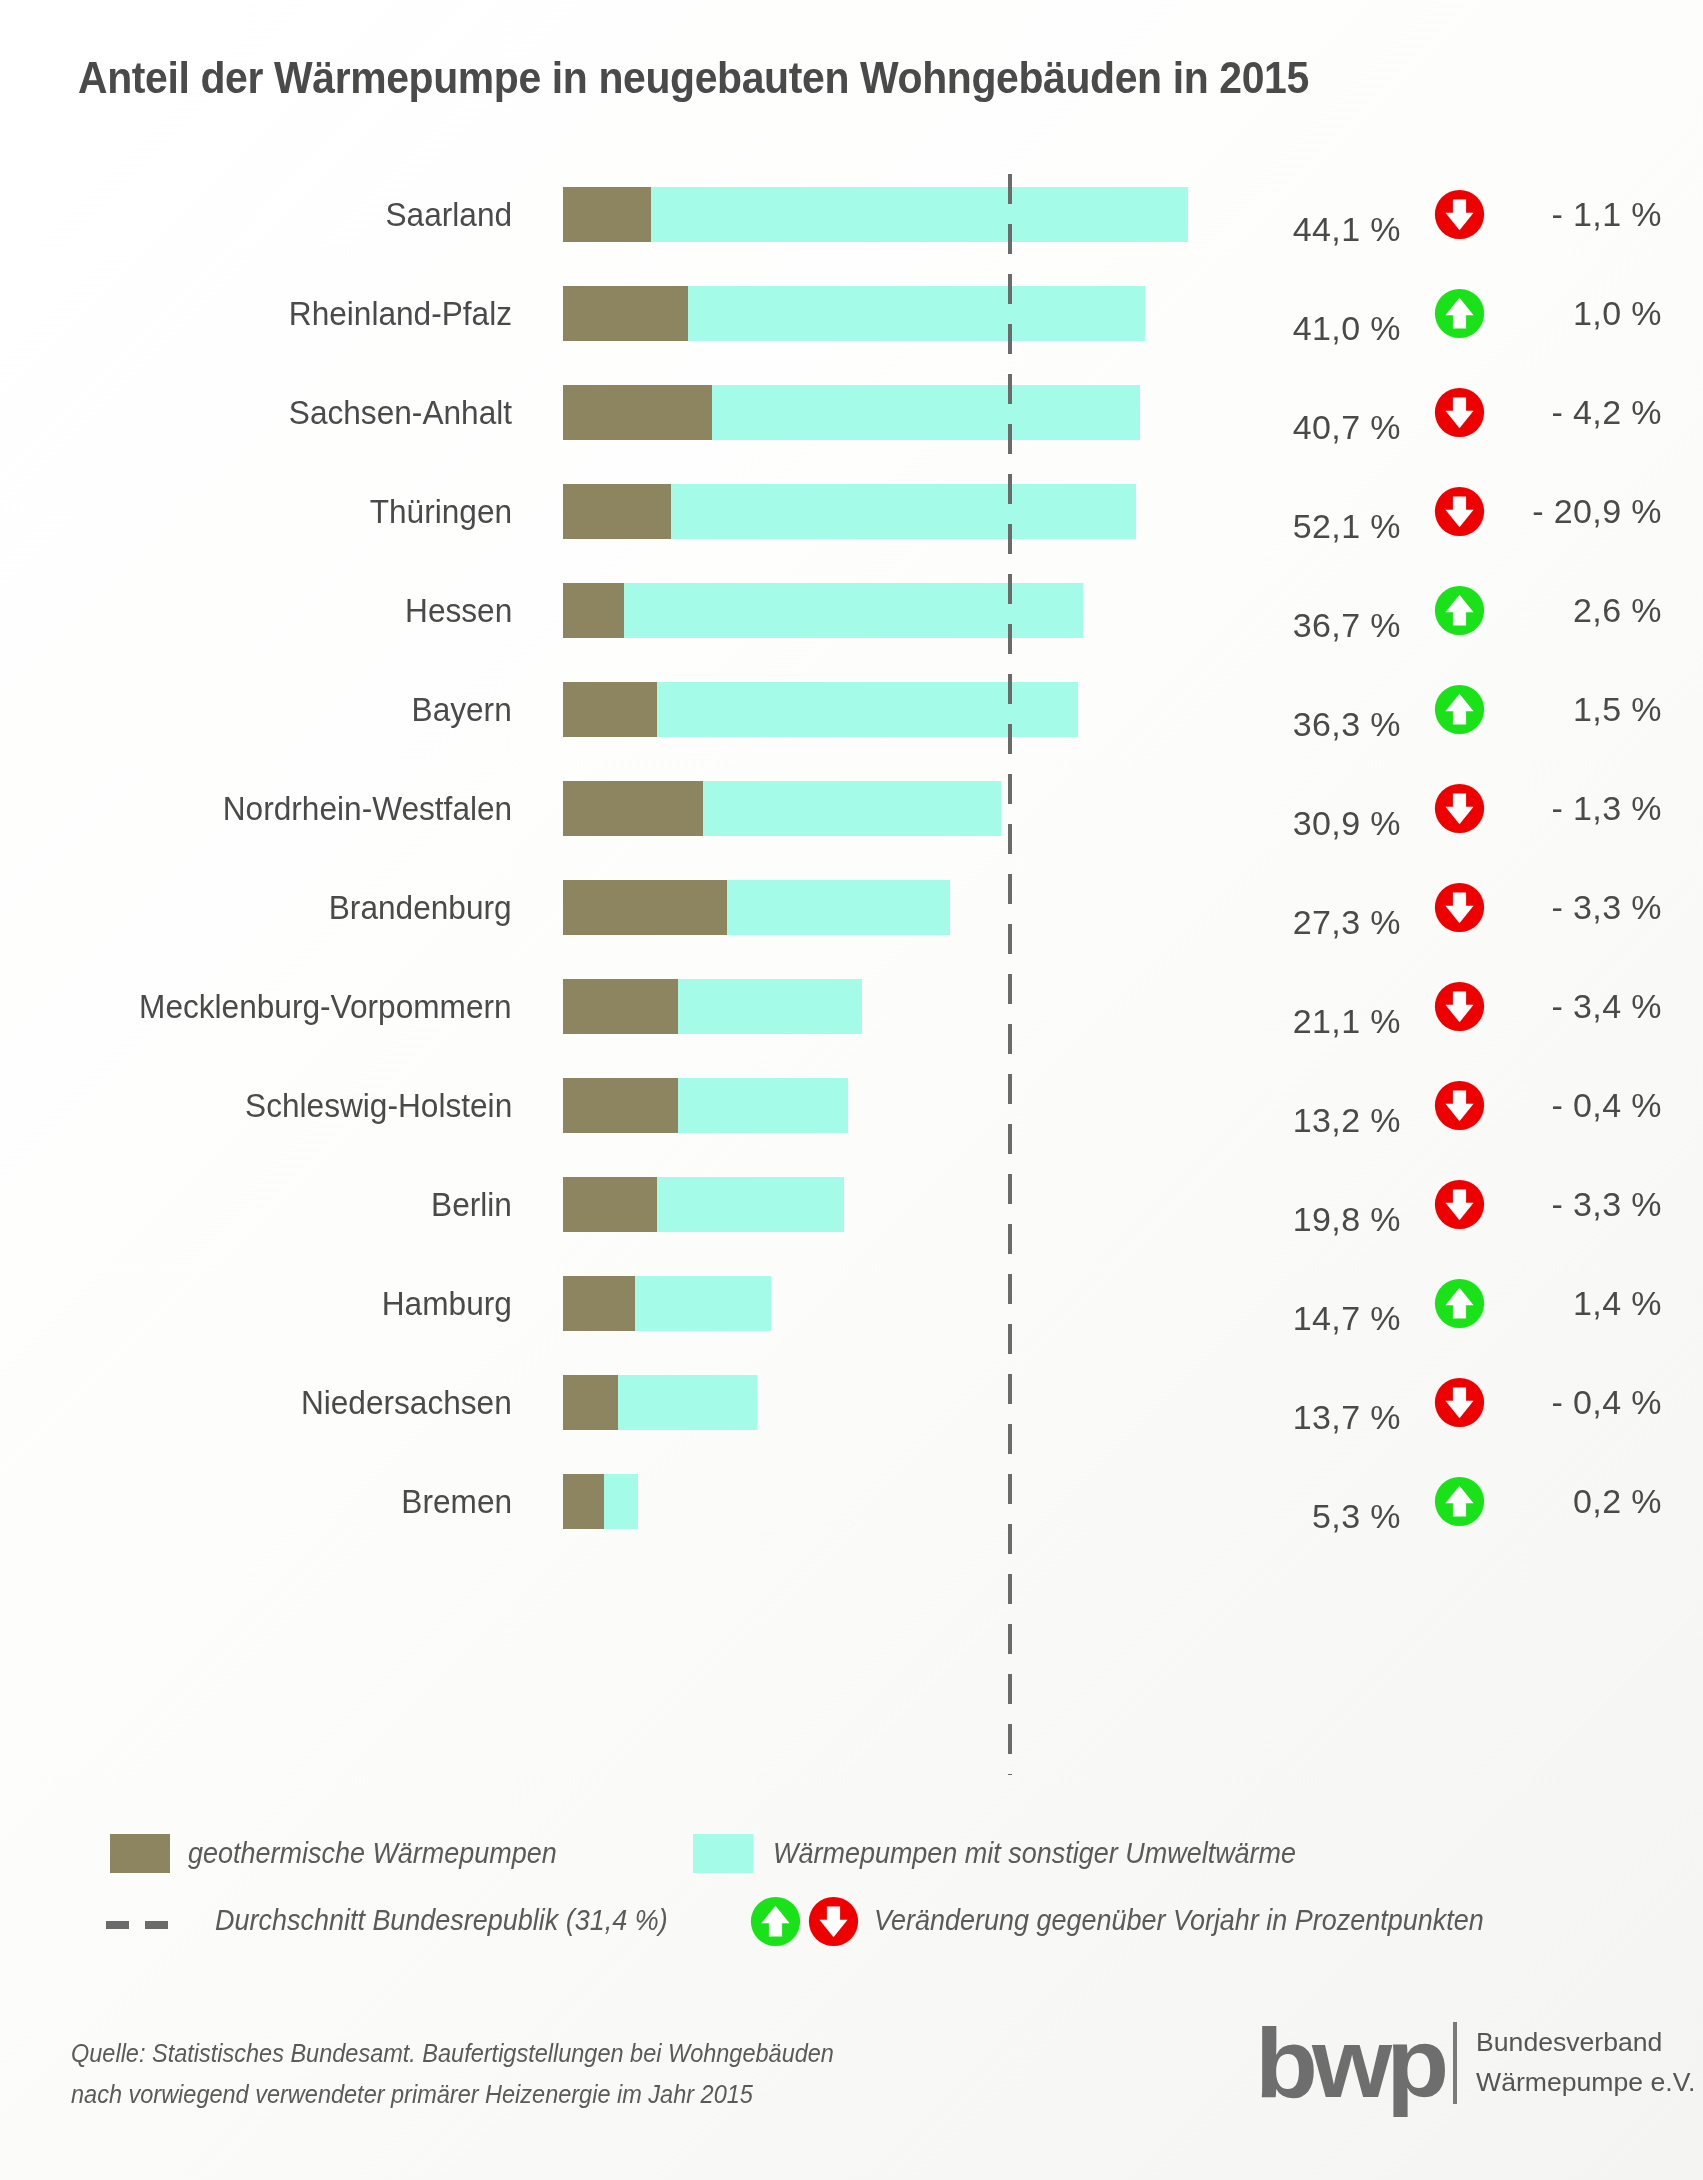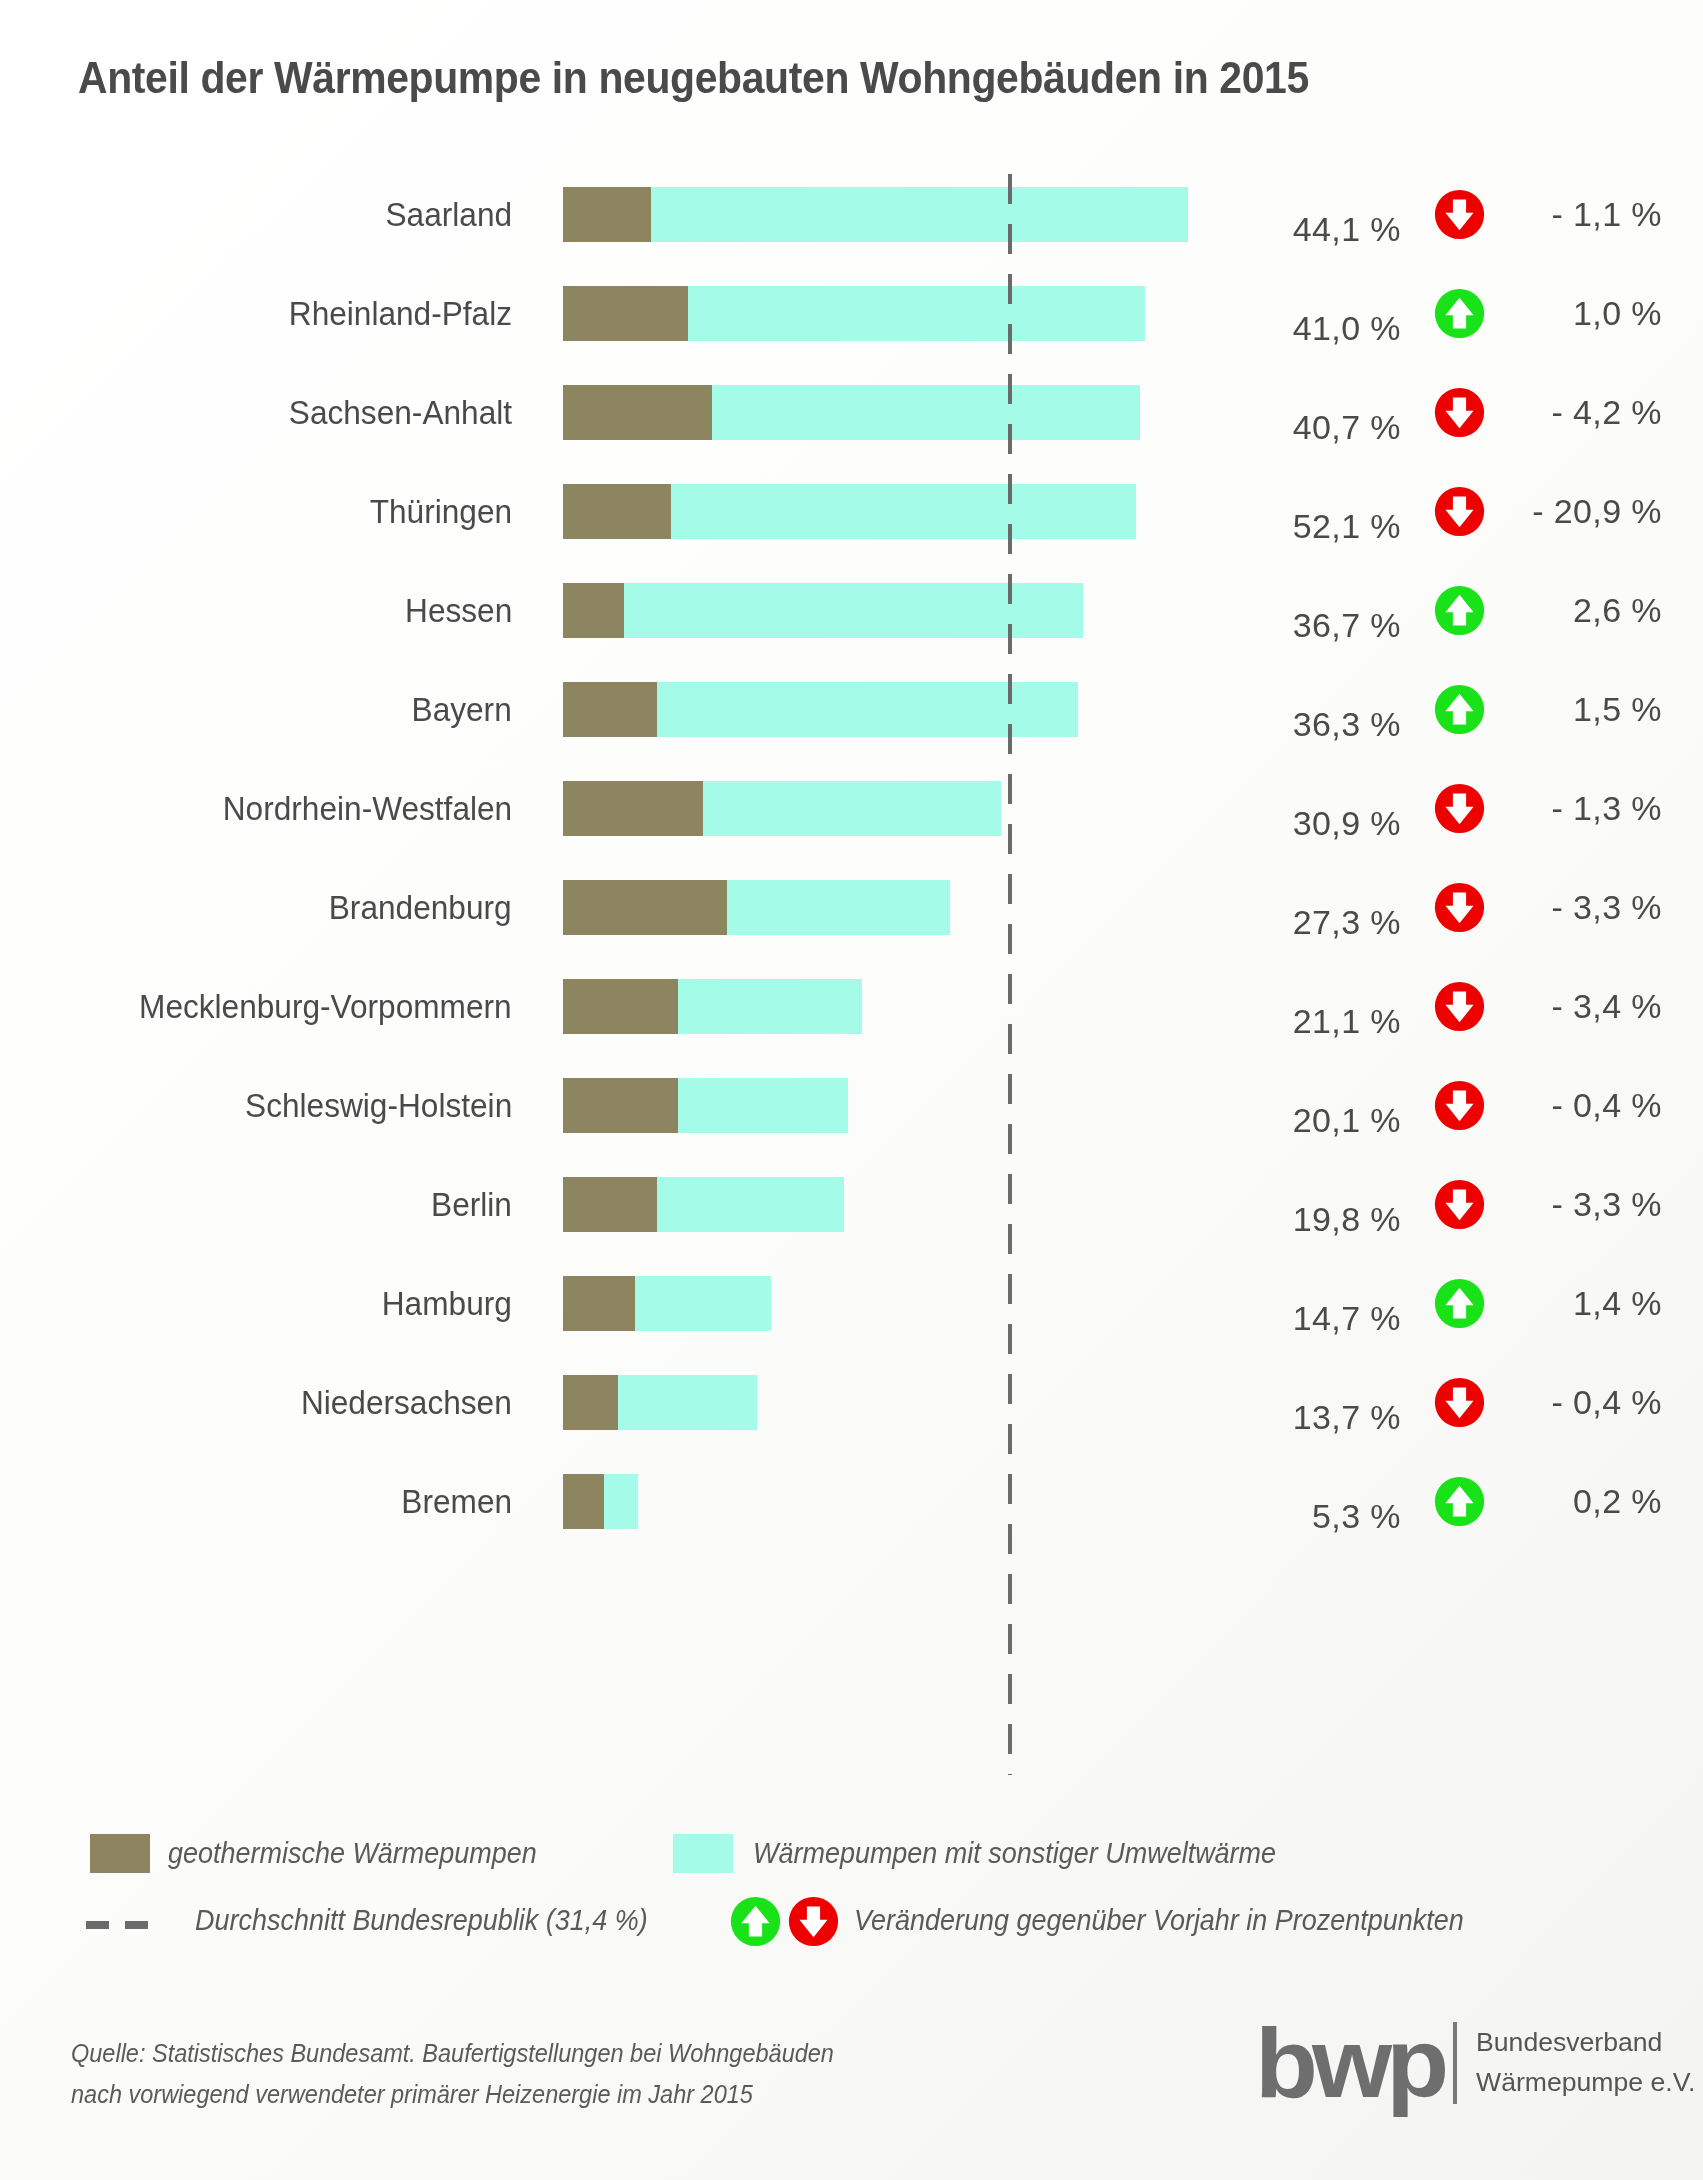--- a/index.html
+++ b/index.html
@@ -61,21 +61,21 @@
     text-align:right;
   }
 
   
   .avgline{
     position:absolute;left:1008px;top:174px;width:3.5px;height:1601px;
     background:repeating-linear-gradient(to bottom,#6b6b6b 0px,#6b6b6b 30px,transparent 30px,transparent 50px);
   }
 
   
-  .legend{position:absolute;left:12px;top:1827px;width:1452px;}
+  .legend{position:absolute;left:0;top:1827px;width:1452px;padding-left:32px;}
   .legend-row{position:relative;height:67px;}
   .sw{position:absolute;width:60px;height:39px;top:7px;}
   .sw.geo{left:78px;background:#8c8560;}
   .sw.env{left:661px;background:#a4fce8;}
   .lg-text{
     position:absolute;top:0;height:53px;display:flex;align-items:center;
     font-size:29px;font-style:italic;color:#5a5a5a;
     transform:scaleX(0.93);transform-origin:left center;
     white-space:nowrap;
   }
@@ -240,21 +240,21 @@
           </svg>
         </div>
         <div class="delta">- 3,4 %</div>
       </div>
       <div class="row">
         <div class="cat-label">Schleswig-Holstein</div>
         <div class="bar-wrap">
           <div class="seg-geo" style="width: 115px;"></div>
           <div class="seg-env" style="width: 170px;"></div>
         </div>
-        <div class="value">20,1 %</div>
+        <div class="value">13,2 %</div>
         <div class="arrow">
           <svg width="51" height="51" viewBox="0 0 58 58">
             <circle cx="29" cy="29" r="28" fill="#ef0000"></circle>
             <path d="M29 47 L13 27 L21.5 27 L21.5 12 L36.5 12 L36.5 27 L45 27 Z" fill="#fff"></path>
           </svg>
         </div>
         <div class="delta">- 0,4 %</div>
       </div>
       <div class="row">
         <div class="cat-label">Berlin</div>

